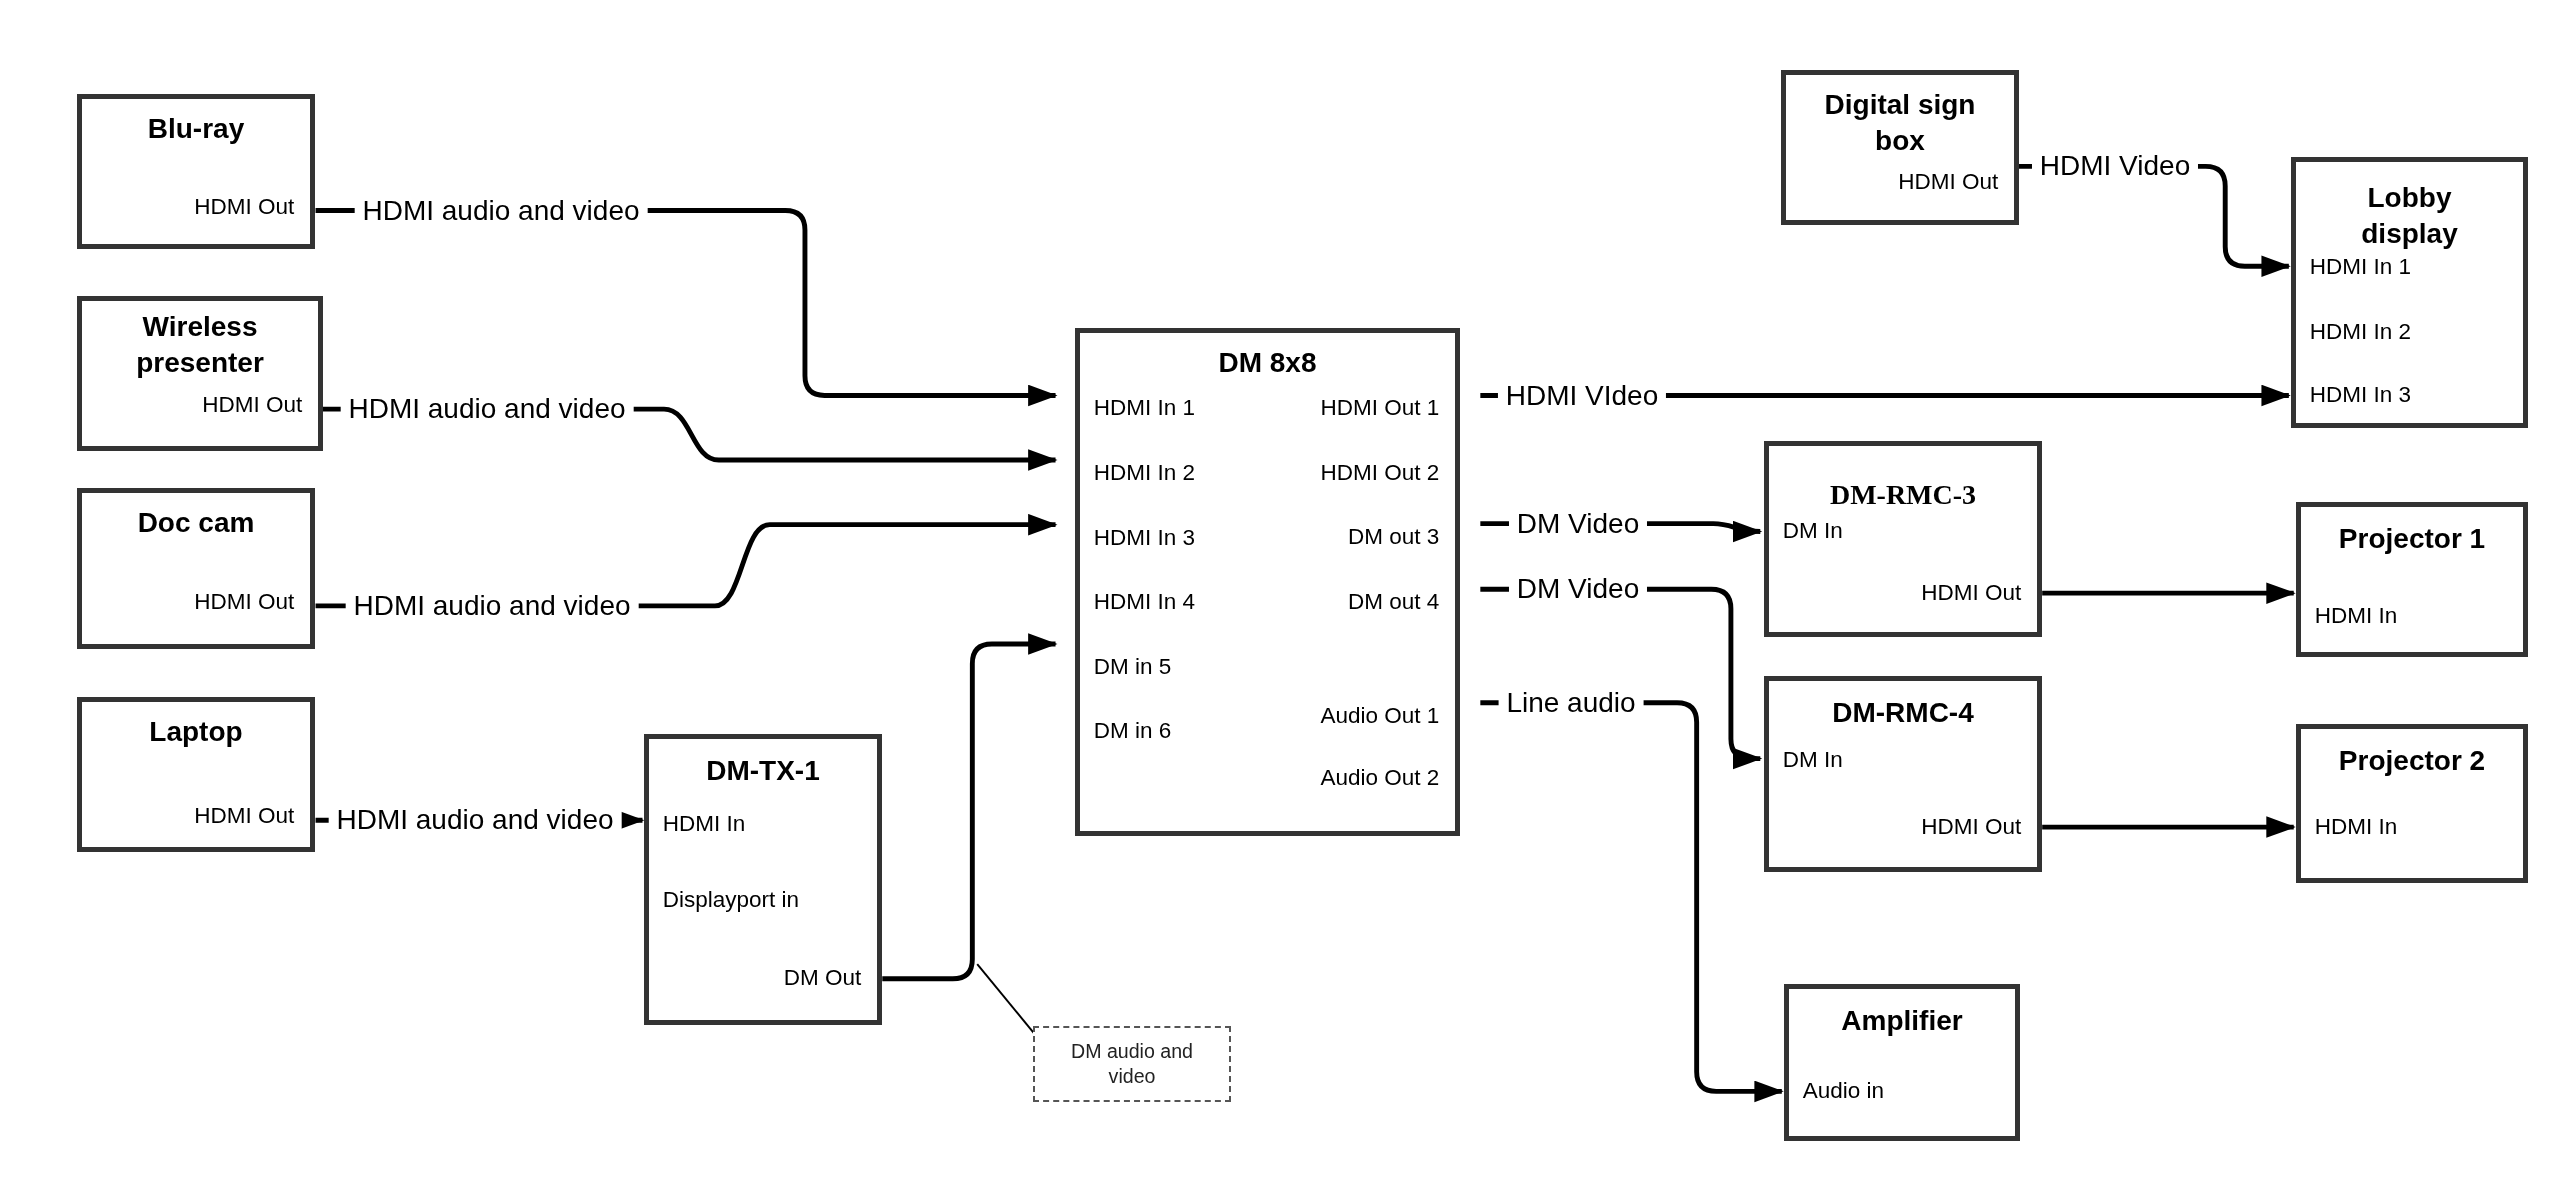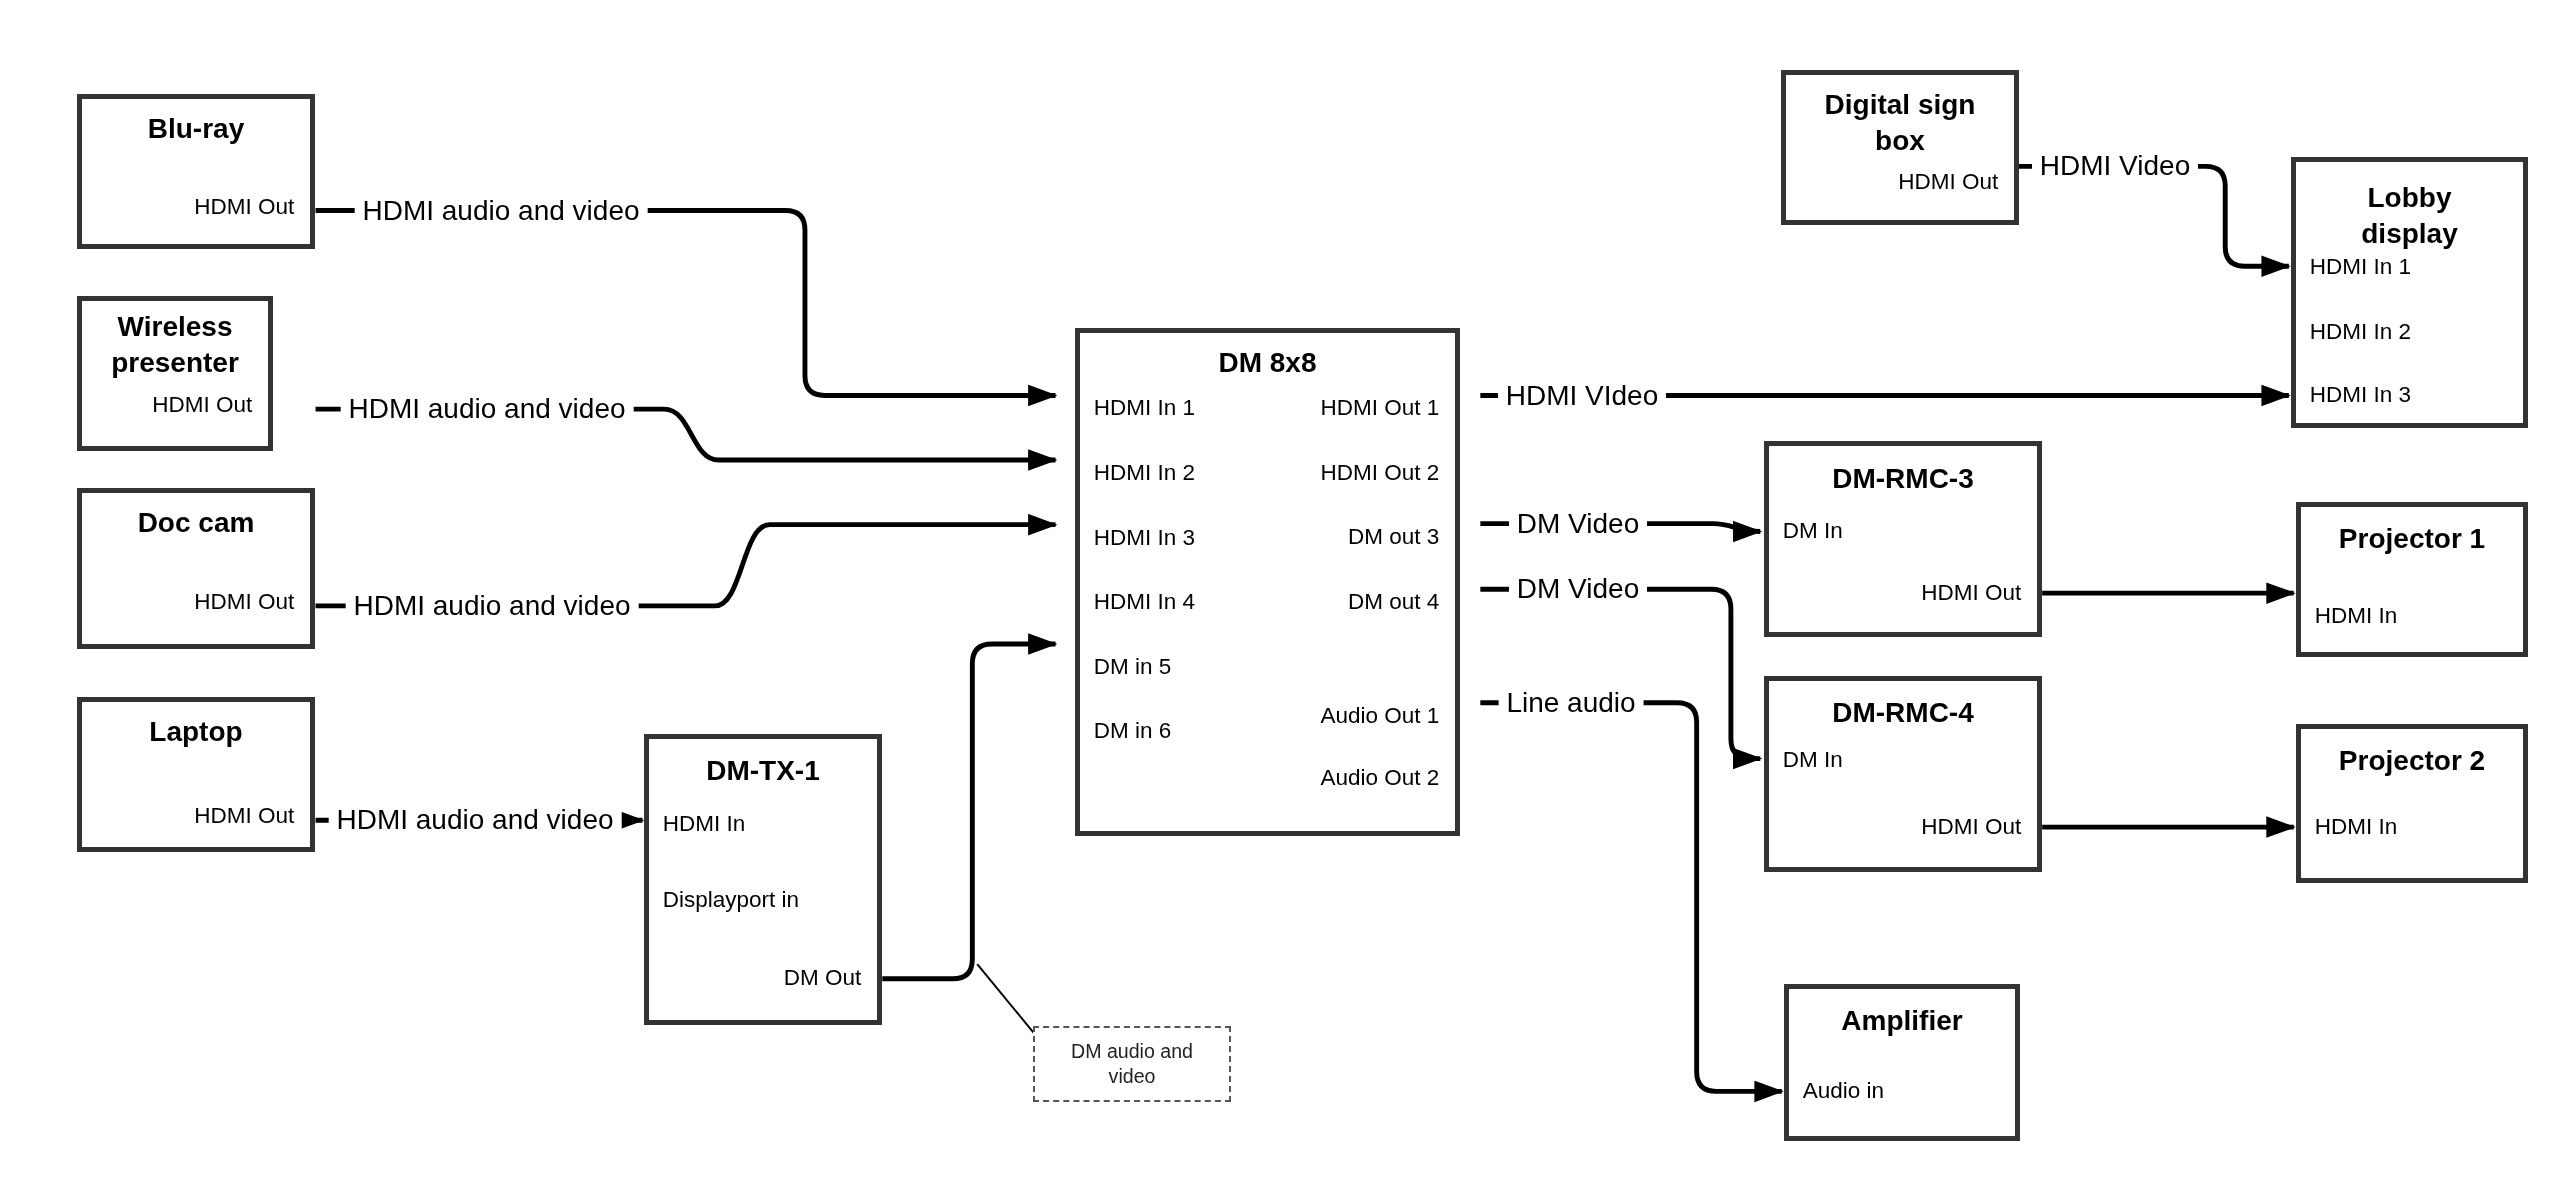--- a/index.html
+++ b/index.html
@@ -82,21 +82,21 @@
         <line x1="998" y1="985" x2="1058" y2="1058" stroke="#000" stroke-width="2"></line>
       </g>
   </svg>
   <div id="nodes">
       <div class="node" style="left: 77px; top: 94px; width: 238px; height: 155px; border-color: rgb(51, 51, 51);">
         <div class="node-title" style="margin-top: 11.7px;">
           <div>Blu-ray</div>
         </div>
         <span class="port right" style="top: 108px;">HDMI Out</span>
       </div>
-      <div class="node" style="left: 77px; top: 296px; width: 196px; height: 155px; border-color: rgb(51, 51, 51);">
+      <div class="node" style="left: 77px; top: 296px; width: 246px; height: 155px; border-color: rgb(51, 51, 51);">
         <div class="node-title" style="margin-top: 7.8px;">
           <div>Wireless</div>
           <div>presenter</div>
         </div>
         <span class="port right" style="top: 104px;">HDMI Out</span>
       </div>
       <div class="node" style="left: 77px; top: 488px; width: 238px; height: 161px; border-color: rgb(51, 51, 51);">
         <div class="node-title" style="margin-top: 11.7px;">
           <div>Doc cam</div>
         </div>
@@ -143,21 +143,21 @@
       <div class="node" style="left: 2291px; top: 157px; width: 237px; height: 271px; border-color: rgb(51, 51, 51);">
         <div class="node-title" style="margin-top: 17.6px;">
           <div>Lobby</div>
           <div>display</div>
         </div>
         <span class="port left" style="top: 105px;">HDMI In 1</span>
         <span class="port left" style="top: 170px;">HDMI In 2</span>
         <span class="port left" style="top: 233px;">HDMI In 3</span>
       </div>
       <div class="node" style="left: 1764px; top: 441px; width: 278px; height: 196px; border-color: rgb(51, 51, 51);">
-        <div class="node-title" style="margin-top: 15px;">
+        <div class="node-title" style="margin-top: 31px; font-family: Liberation Serif, serif;">
           <div>DM-RMC-3</div>
         </div>
         <span class="port left" style="top: 85px;">DM In</span>
         <span class="port right" style="top: 147px;">HDMI Out</span>
       </div>
       <div class="node" style="left: 2296px; top: 502px; width: 232px; height: 155px; border-color: rgb(51, 51, 51);">
         <div class="node-title" style="margin-top: 13.7px;">
           <div>Projector 1</div>
         </div>
         <span class="port left" style="top: 109px;">HDMI In</span>

